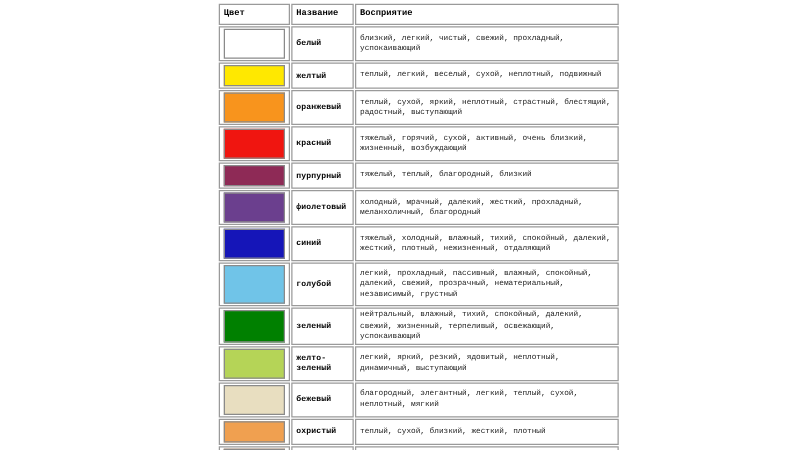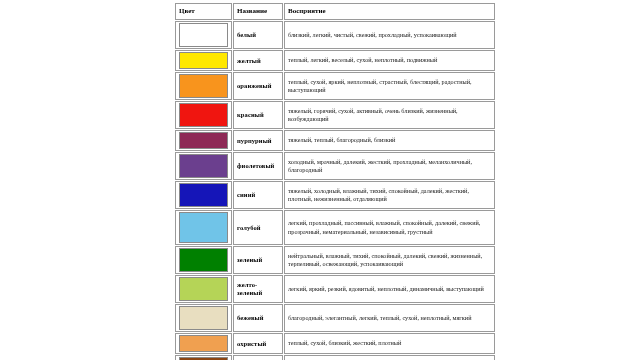--- a/index.html
+++ b/index.html
@@ -11,20 +11,21 @@
     width: 640px;
     height: 360px;
     overflow: hidden;
     font-family: "Liberation Serif", serif;
   }
   #page {
     position: relative;
     width: 640px;
     height: 360px;
     background: #ffffff;
+    font-family: Liberation Mono, monospace;
   }
   #color-table {
     position: absolute;
     left: 174px;
     top: 2px;
     width: 319px;
     border-collapse: separate;
     border-spacing: 1px;
     table-layout: fixed;
     background: #ffffff;

